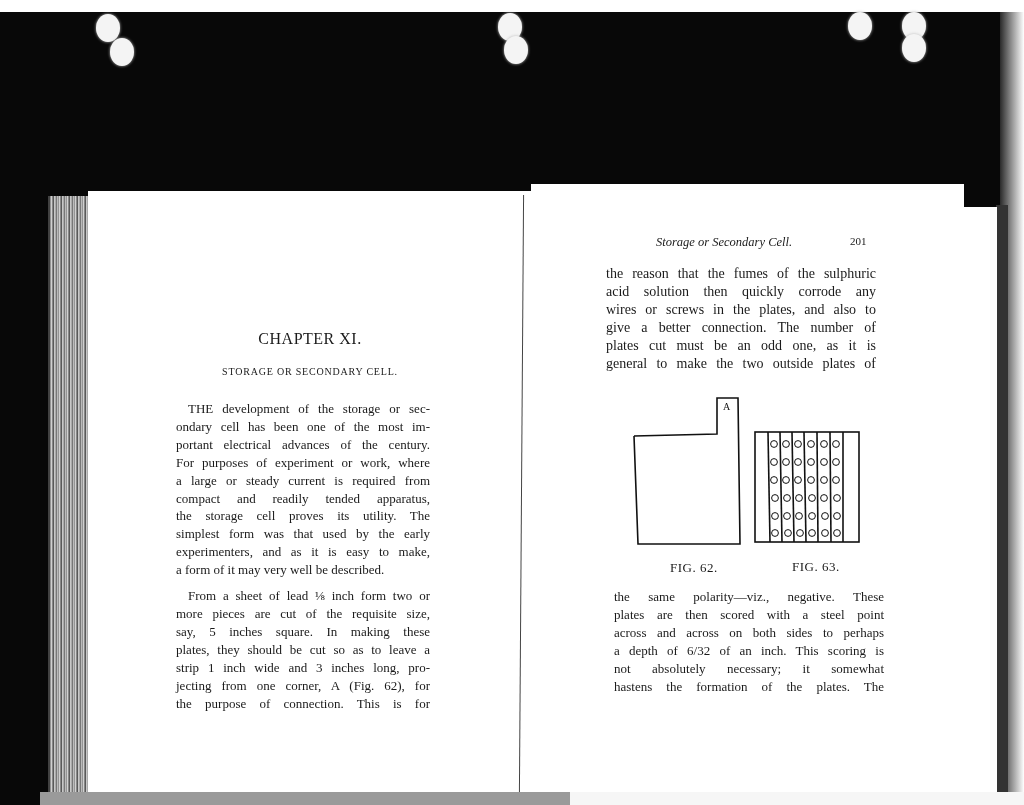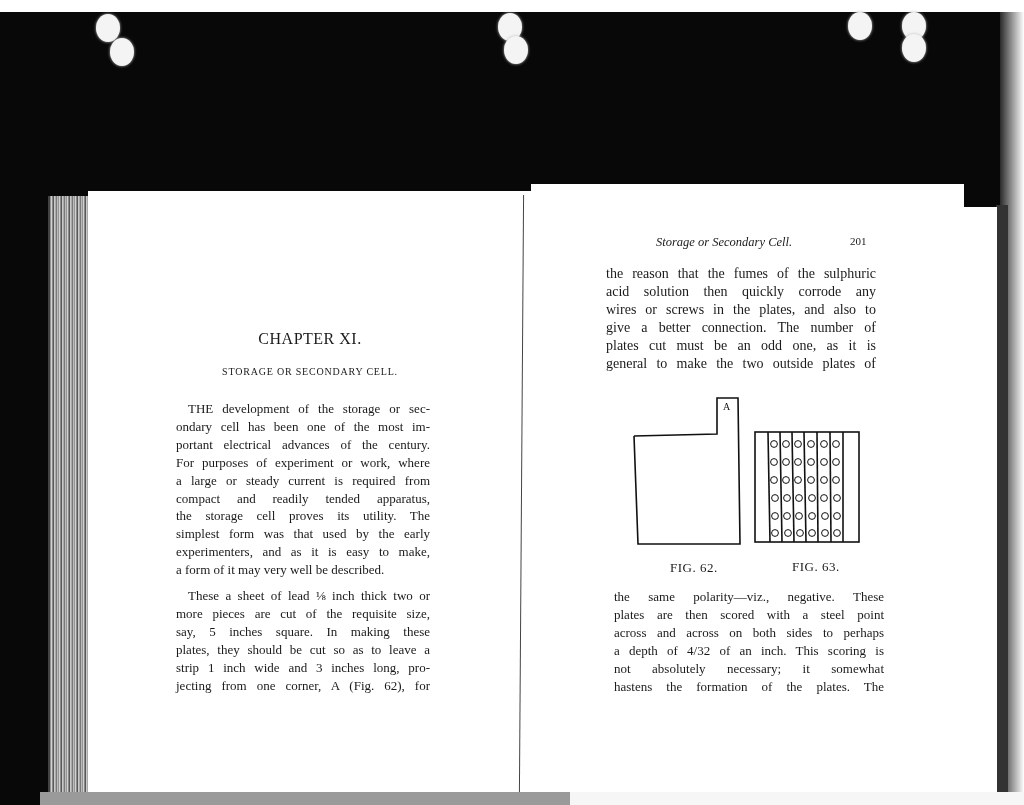--- a/index.html
+++ b/index.html
@@ -71,26 +71,27 @@
     <span class="just" style="text-indent:0">portant electrical advances of the century.</span>
     <span class="just" style="text-indent:0">For purposes of experiment or work, where</span>
     <span class="just" style="text-indent:0">a large or steady current is required from</span>
     <span class="just" style="text-indent:0">compact and readily tended apparatus,</span>
     <span class="just" style="text-indent:0">the storage cell proves its utility. The</span>
     <span class="just" style="text-indent:0">simplest form was that used by the early</span>
     <span class="just" style="text-indent:0">experimenters, and as it is easy to make,</span>
     <span class="line" style="text-indent:0">a form of it may very well be described.</span>
   </p>
   <p>
-    <span class="just">These a sheet of lead ⅛ inch thick two or</span>
+    <span class="just">From a sheet of lead ⅛ inch form two or</span>
     <span class="just" style="text-indent:0">more pieces are cut of the requisite size,</span>
     <span class="just" style="text-indent:0">say, 5 inches square. In making these</span>
     <span class="just" style="text-indent:0">plates, they should be cut so as to leave a</span>
     <span class="just" style="text-indent:0">strip 1 inch wide and 3 inches long, pro-</span>
     <span class="just" style="text-indent:0">jecting from one corner, A (Fig. 62), for</span>
+    <span class="just" style="text-indent:0">the purpose of connection. This is for</span>
   </p>
 </div>
 
 <div class="running-head">Storage or Secondary Cell.</div>
 <div class="page-num">201</div>
 
 <div class="body-right-top">
   <p>
     <span class="just">the reason that the fumes of the sulphuric</span>
     <span class="just">acid solution then quickly corrode any</span>
@@ -157,17 +158,17 @@
       <circle cx="83" cy="103" r="3.4"></circle>
   </g>
 </svg>
 <div class="fig-caption" style="left:792px;top:559px;">FIG. 63.</div>
 
 <div class="body-right-bottom">
   <p>
     <span class="just">the same polarity—viz., negative. These</span>
     <span class="just">plates are then scored with a steel point</span>
     <span class="just">across and across on both sides to perhaps</span>
-    <span class="just">a depth of 4/32 of an inch. This scoring is</span>
+    <span class="just">a depth of 6/32 of an inch. This scoring is</span>
     <span class="just">not absolutely necessary; it somewhat</span>
     <span class="just">hastens the formation of the plates. The</span>
   </p>
 </div>
 
 </body></html>

